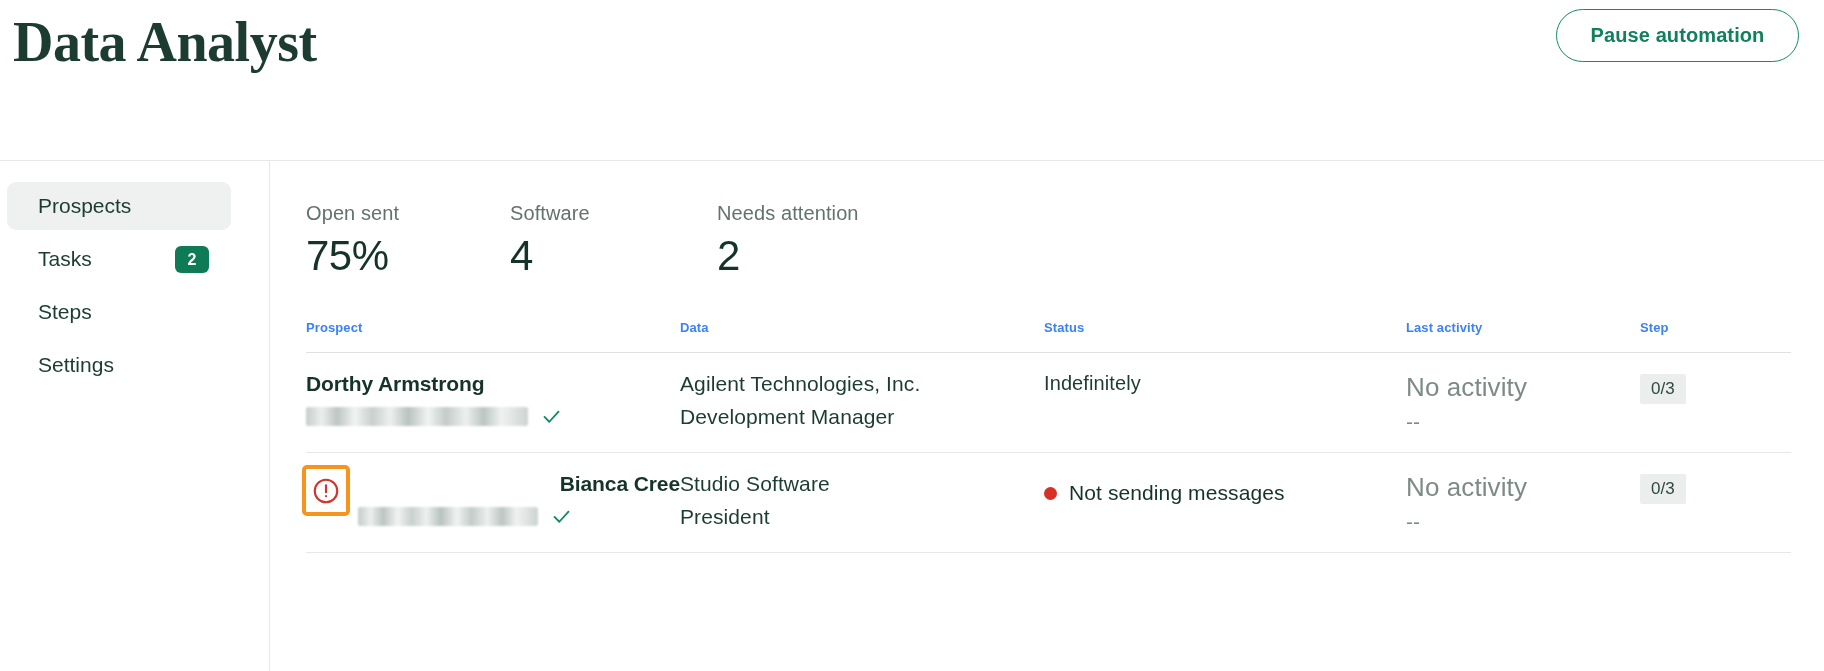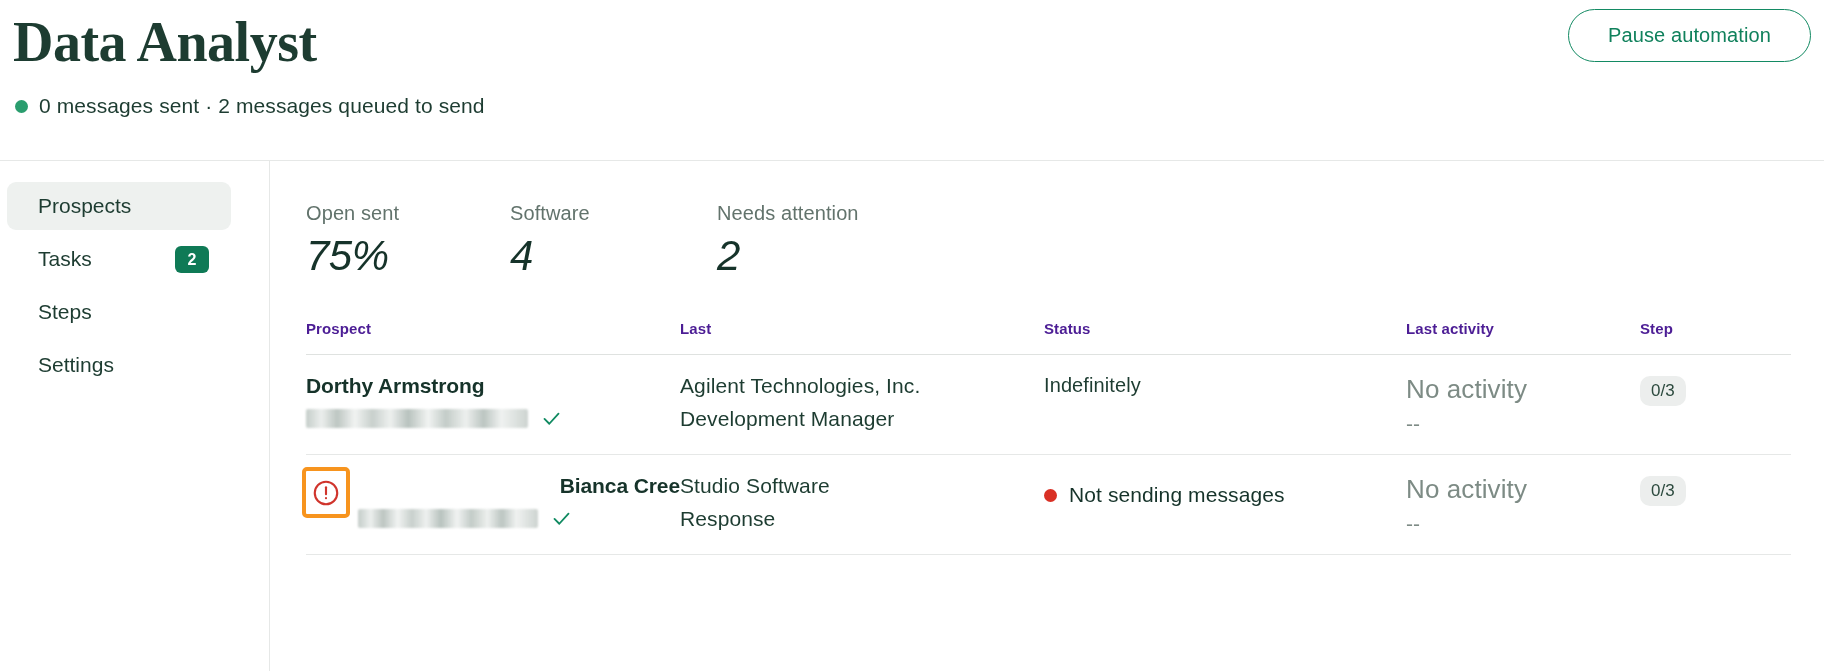--- a/index.html
+++ b/index.html
@@ -37,32 +37,33 @@
   .dot-yellow { background: #f2c511; }
   .dot-red    { background: #d93025; }
   .substatus-text {
     font-size: 21px;
     color: #1d3c31;
     letter-spacing: 0.1px;
   }
   .pause-btn {
     position: absolute;
     top: 9px;
-    right: 13px;
+    right: 25px;
     min-width: 243px;
     height: 53px;
     border: 1.6px solid #138a63;
     border-radius: 30px;
     background: #ffffff;
     color: #10815c;
     font-family: "Liberation Sans", sans-serif;
     font-size: 20px;
     letter-spacing: 0.1px;
     cursor: pointer;
     padding: 0 26px;
+    font-weight: bold;
   }
 
   .hrule { height: 1px; background: #e6e8e7; width: 100%; }
 
   
   .body { display: flex; height: 531px; }
 
   
   .sidebar {
     width: 270px;
@@ -109,34 +110,33 @@
     color: #62736c;
     letter-spacing: 0.1px;
     margin-bottom: 8px;
   }
   .stat-value {
     font-size: 42px;
     color: #16332a;
     font-weight: 400;
     letter-spacing: -0.5px;
     line-height: 1.1;
-    font-style: italic;
   }
 
   
   .tbl { width: 1485px; }
   .trow { display: flex; align-items: flex-start; }
   .th-row {
     padding-bottom: 17px;
     border-bottom: 1.5px solid #dfe2e0;
   }
   .th {
-    font-size: 15px;
+    font-size: 13px;
     font-weight: 700;
-    color: #4c1d95;
+    color: #3b82f6;
     letter-spacing: 0.1px;
   }
   .c-prospect { width: 374px; flex: none; }
   .c-role     { width: 364px; flex: none; }
   .c-status   { width: 362px; flex: none; }
   .c-last     { width: 234px; flex: none; }
   .c-step     { width: 140px; flex: none; }
 
   .td-row {
     padding-top: 19px;
@@ -196,38 +196,34 @@
   .status-text { font-size: 21px; color: #16332a; letter-spacing: 0.1px; }
   .status-sub  { font-size: 20px; color: #1d3c31; letter-spacing: 0.1px; }
 
   .last-main { font-size: 26px; color: #7d8b85; letter-spacing: 0.1px; margin-bottom: 7px; }
   .last-sub  { font-size: 21px; color: #7d8b85; }
 
   .step-badge {
     display: inline-block;
     background: #eceeed;
     color: #2c4a3e;
-    border-radius: 10px;
+    border-radius: 2px;
     font-size: 17px;
     padding: 5px 11px;
     margin-top: 2px;
   }
   .row2-status { padding-top: 9px; }
 </style>
 </head>
 <body>
 
 <div class="page">
 
   <div class="header">
     <div class="page-title">Data Analyst</div>
-    <div class="substatus">
-      <span class="dot dot-green"></span>
-      <span class="substatus-text">0 messages sent · 2 messages queued to send</span>
-    </div>
     <button class="pause-btn">Pause automation</button>
   </div>
 
   <div class="hrule"></div>
 
   <div class="body">
 
     <nav class="sidebar">
       <div class="nav-item active">
         <span>Prospects</span>
@@ -258,21 +254,21 @@
         <div class="stat">
           <div class="stat-label">Needs attention</div>
           <div class="stat-value">2</div>
         </div>
       </section>
 
       <section class="tbl">
 
         <div class="trow th-row">
           <div class="th c-prospect">Prospect</div>
-          <div class="th c-role">Last</div>
+          <div class="th c-role">Data</div>
           <div class="th c-status">Status</div>
           <div class="th c-last">Last activity</div>
           <div class="th c-step">Step</div>
         </div>
 
         <div class="trow td-row">
           <div class="c-prospect prospect-cell">
             <div class="prospect-name">Dorthy Armstrong</div>
             <div class="email-line">
               <span class="email-blur" style="width:222px"></span>
@@ -315,21 +311,21 @@
                 <span class="check">
                   <svg width="21" height="21" viewBox="0 0 24 24" fill="none" stroke="currentColor" stroke-width="2.1" stroke-linecap="round" stroke-linejoin="round">
                       <polyline points="4 12.5 9.5 18 20 6.5"></polyline>
                     </svg>
                 </span>
               </div>
             </div>
           </div>
           <div class="c-role">
             <div class="role-main">Studio Software</div>
-            <div class="role-sub">Response</div>
+            <div class="role-sub">President</div>
           </div>
           <div class="c-status row2-status">
             <div class="status-main">
               <span class="dot dot-red"></span>
               <span class="status-text">Not sending messages</span>
             </div>
           </div>
           <div class="c-last">
             <div class="last-main">No activity</div>
             <div class="last-sub">--</div>

